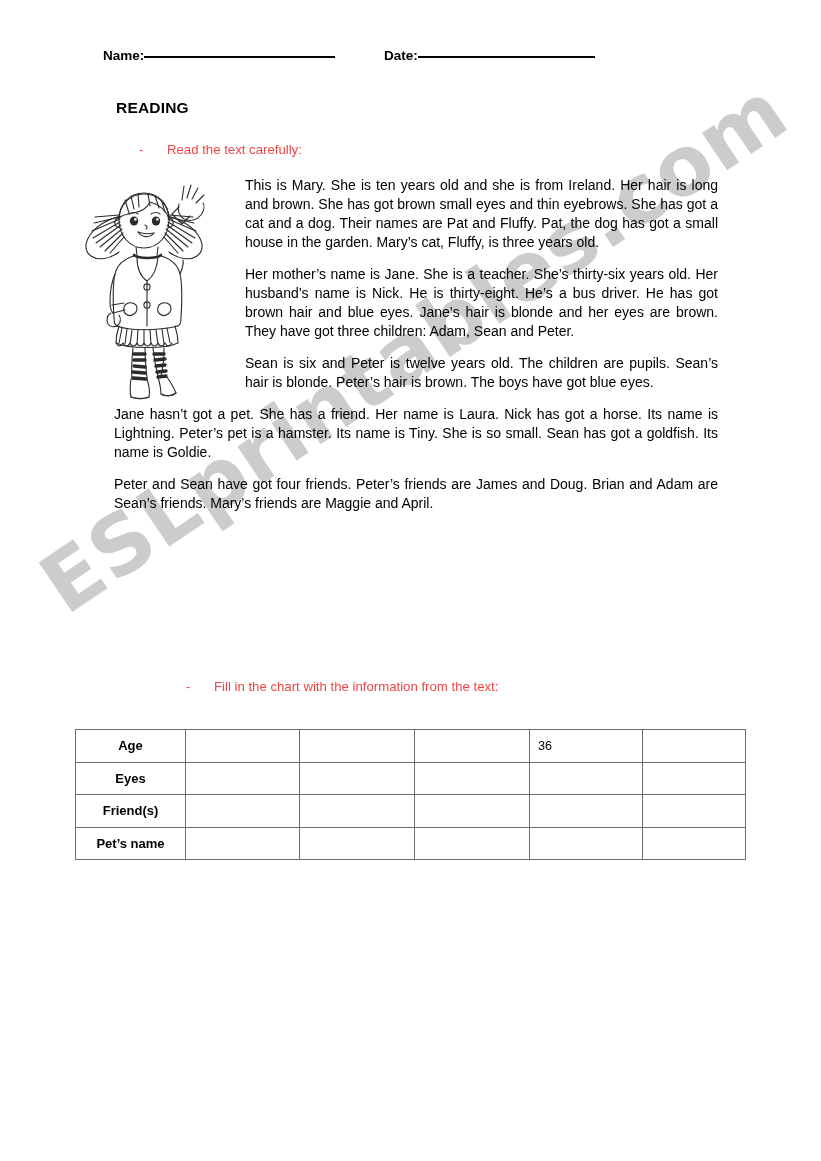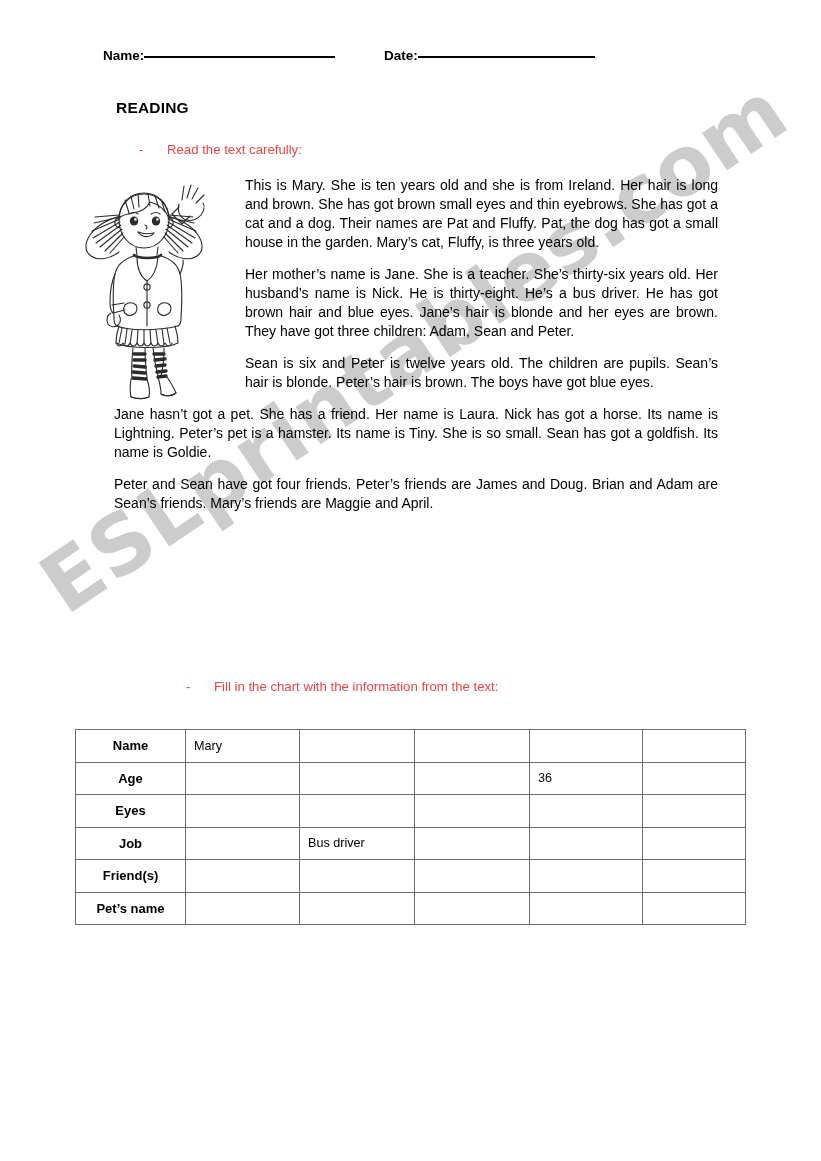--- a/index.html
+++ b/index.html
@@ -287,52 +287,36 @@
     <colgroup>
       <col class="c0">
         <col class="c1">
         <col class="c2">
         <col class="c3">
         <col class="c4">
         <col class="c5">
     </colgroup>
     <tbody>
       <tr>
-        <td class="rowhead">Name</td>
-        <td class="cell">Mary</td>
-        <td class="cell"></td>
-        <td class="cell"></td>
-        <td class="cell"></td>
-        <td class="cell"></td>
-      </tr>
-      <tr>
         <td class="rowhead">Age</td>
         <td class="cell"></td>
         <td class="cell"></td>
         <td class="cell"></td>
         <td class="cell">36</td>
         <td class="cell"></td>
       </tr>
       <tr>
         <td class="rowhead">Eyes</td>
         <td class="cell"></td>
         <td class="cell"></td>
         <td class="cell"></td>
         <td class="cell"></td>
         <td class="cell"></td>
       </tr>
       <tr>
-        <td class="rowhead">Job</td>
-        <td class="cell"></td>
-        <td class="cell">Bus driver</td>
-        <td class="cell"></td>
-        <td class="cell"></td>
-        <td class="cell"></td>
-      </tr>
-      <tr>
         <td class="rowhead">Friend(s)</td>
         <td class="cell"></td>
         <td class="cell"></td>
         <td class="cell"></td>
         <td class="cell"></td>
         <td class="cell"></td>
       </tr>
       <tr>
         <td class="rowhead">Pet’s name</td>
         <td class="cell"></td>

